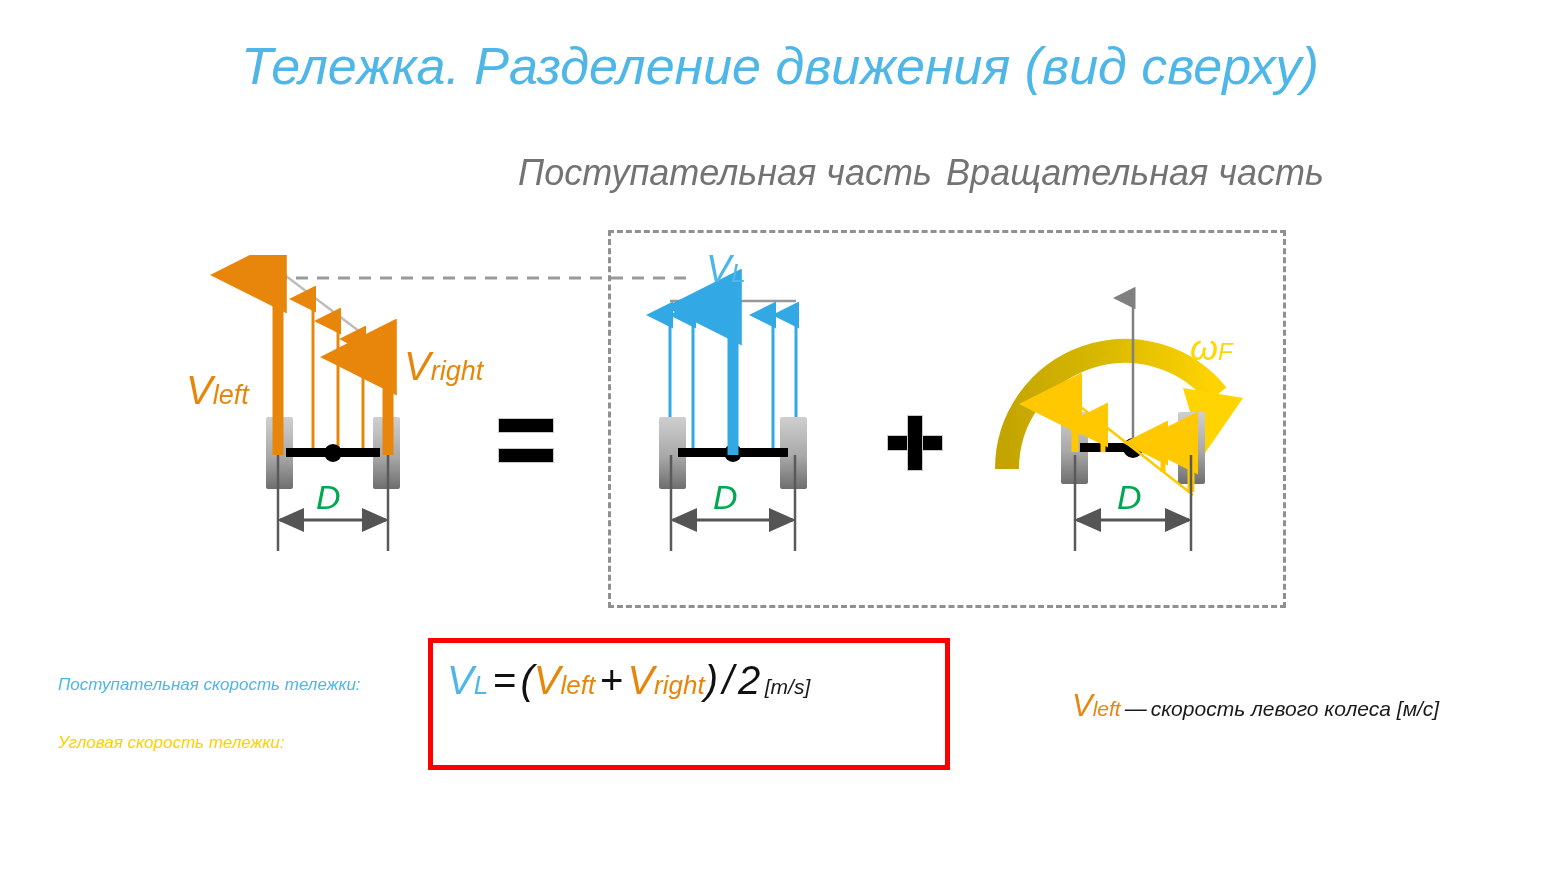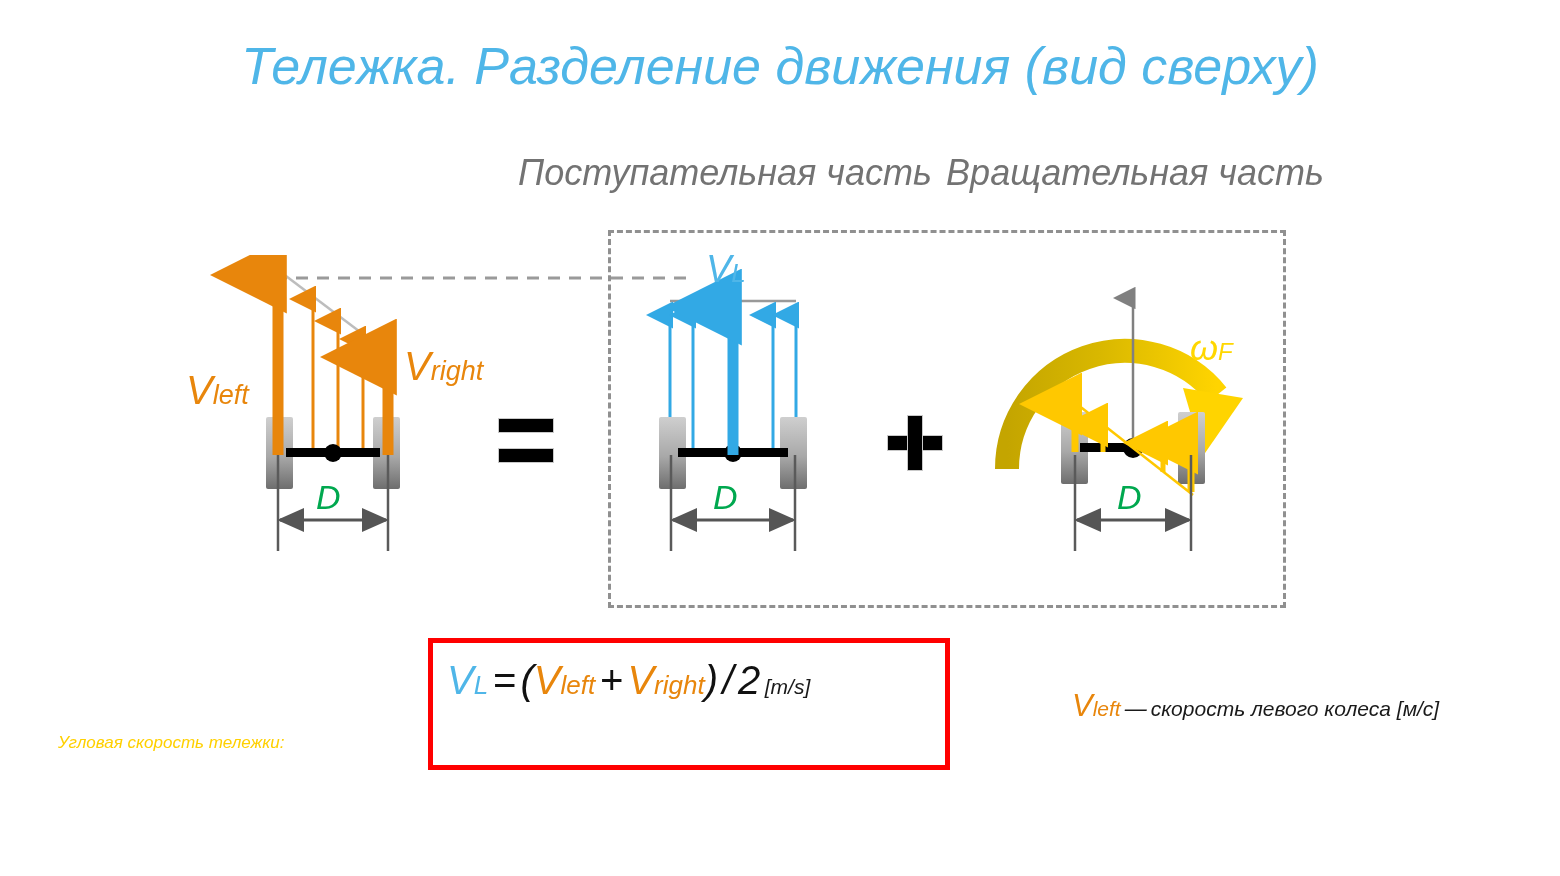--- a/index.html
+++ b/index.html
@@ -294,20 +294,21 @@
 
   <div class="abs op-equals">
     <div class="bar b1"></div>
     <div class="bar b2"></div>
   </div>
   <div class="abs op-plus">
     <div class="h"></div>
     <div class="v"></div>
   </div>
 
+  <div class="abs formula-caption" id="caption-translational">Поступательная скорость тележки:</div>
   <div class="abs formula-caption" id="caption-angular">Угловая скорость тележки:</div>
 
   <div class="abs" id="formula-box">
 
     <div class="formula-row">
       <span class="f-lg c-blue">V</span><span class="f-sub c-blue">L</span>
       <span class="f-lg c-black">=</span>
       <span class="f-lg c-black">(</span><span class="f-lg c-orange">V</span><span class="f-sub c-orange">left</span>
       <span class="f-lg c-black">+</span>
       <span class="f-lg c-orange">V</span><span class="f-sub c-orange">right</span><span class="f-lg c-black">)</span>

